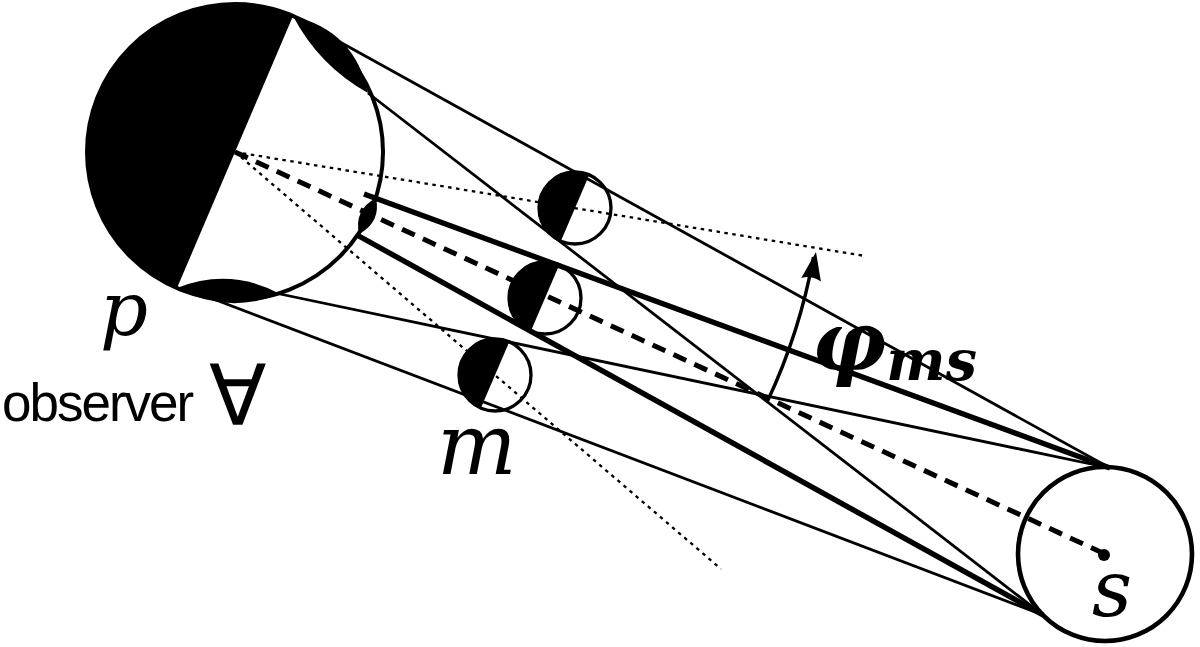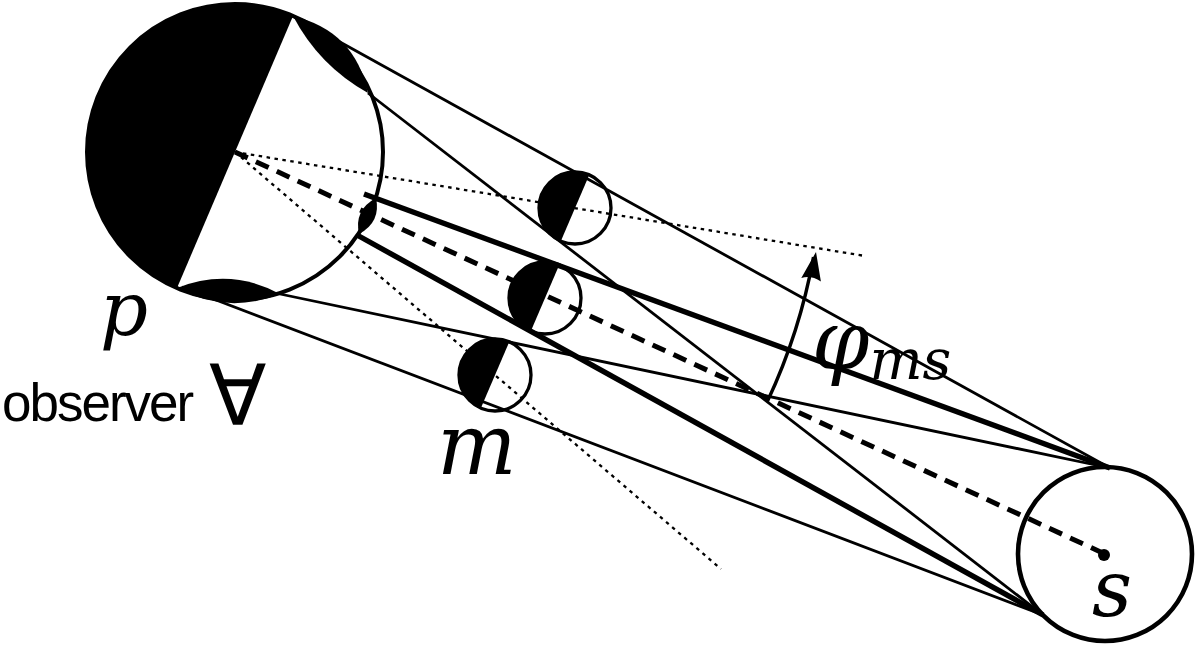--- a/index.html
+++ b/index.html
@@ -20,21 +20,21 @@
   }
   .math { font-family: "DejaVu Serif", serif; font-style: italic; }
   .rm   { font-family: Liberation Sans, sans-serif; }
   .sy   { font-family: "DejaVu Sans", sans-serif; }
 
   .planet-label   { left: 100px; top: 272px; font-size: 75px; }
   .observer-label { left: 2px;   top: 376px; font-size: 53px; letter-spacing: -2px; }
   .forall-symbol  { left: 209px; top: 354px; font-size: 84px; }
   .moon-label     { left: 437px; top: 403px; font-size: 84px; }
   .sun-label      { left: 1092px; top: 550px; font-size: 78px; }
-  .phi-label      { left: 812px; top: 300px; font-size: 82px; }
+  .phi-label      { left: 812px; top: 300px; font-size: 82px; font-weight: bold; }
   .phi-label .sub { font-size: 56px; position: relative; top: 10px; }
 </style>
 </head>
 <body>
 
 <div class="stage">
 
   <svg width="1200" height="647" viewBox="0 0 1200 647">
 
     <rect x="0" y="0" width="1200" height="647" fill="#ffffff"></rect>

